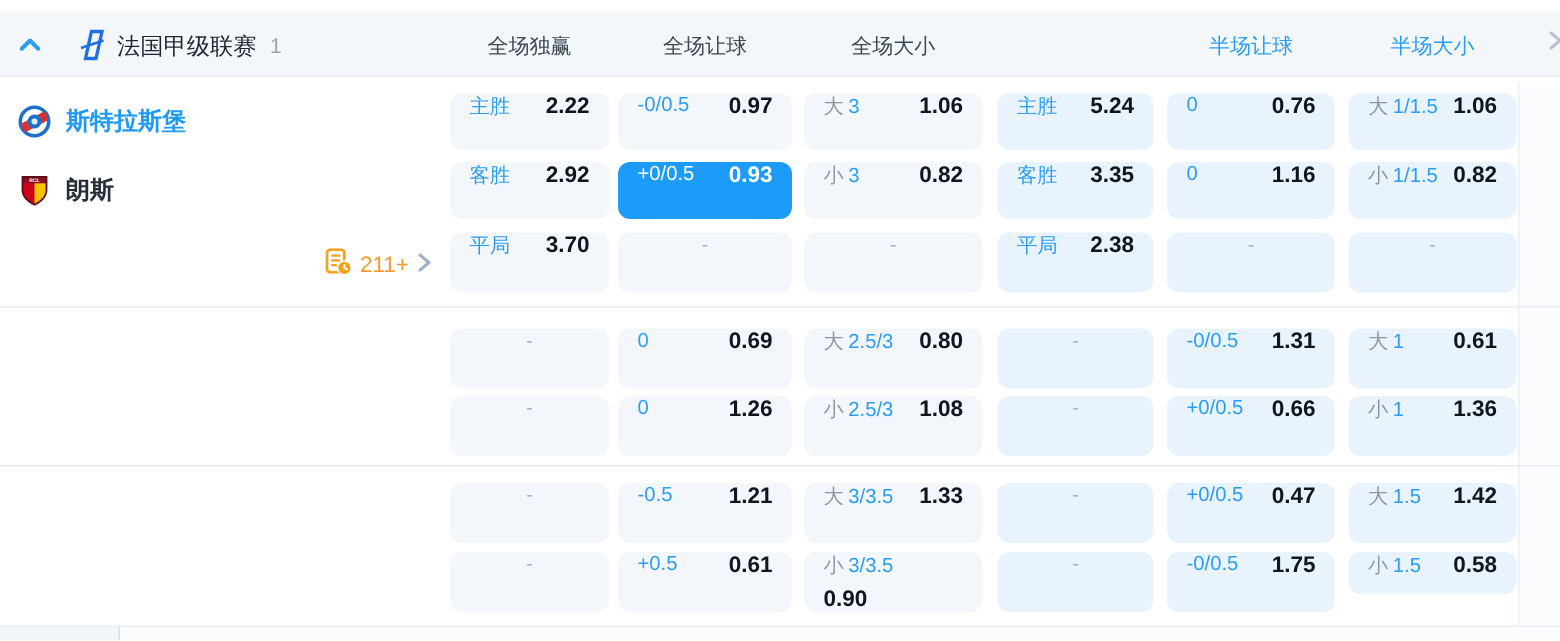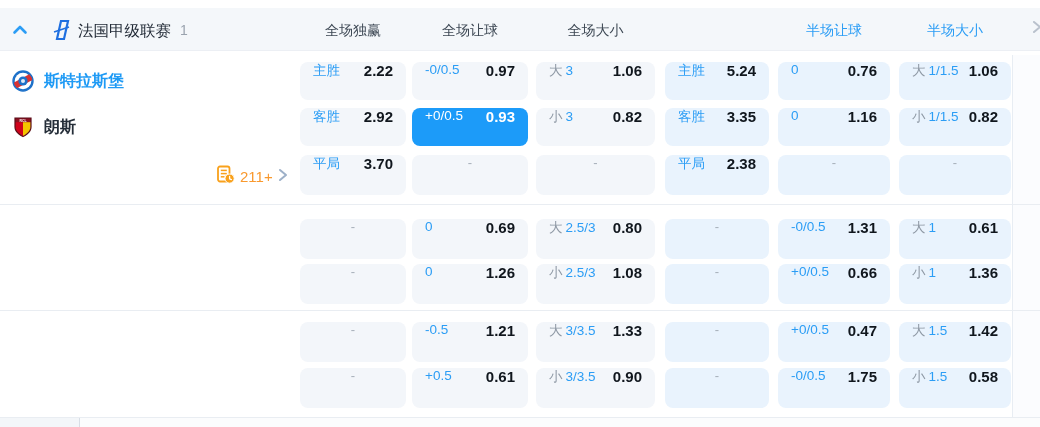--- a/index.html
+++ b/index.html
@@ -255,30 +255,30 @@
       </div>
       <div class="cell half" style="left: 899px; width: 112px; top: 322px; height: 40px;">
         <span class="lab"><span class="pre">大</span>1.5</span>
         <span class="val">1.42</span>
       </div>
       <div class="cell dash" style="left: 300px; width: 106px; top: 368px; height: 40px;">-</div>
       <div class="cell" style="left: 412px; width: 116px; top: 368px; height: 40px;">
         <span class="lab">+0.5</span>
         <span class="val">0.61</span>
       </div>
-      <div class="cell" style="left: 536px; width: 119px; top: 368px; height: 40px;">
+      <div class="cell" style="left: 536px; width: 119px; top: 368px; height: 40px; flex-direction: column;">
         <span class="lab"><span class="pre">小</span>3/3.5</span>
         <span class="val">0.90</span>
       </div>
       <div class="cell half dash" style="left: 665px; width: 104px; top: 368px; height: 40px;">-</div>
       <div class="cell half" style="left: 778px; width: 112px; top: 368px; height: 40px;">
         <span class="lab">-0/0.5</span>
         <span class="val">1.75</span>
       </div>
-      <div class="cell half" style="left: 899px; width: 112px; top: 368px; height: 40px;">
+      <div class="cell half" style="left: 899px; width: 112px; top: 368px; height: 28px;">
         <span class="lab"><span class="pre">小</span>1.5</span>
         <span class="val">0.58</span>
       </div>
     </div>
 
   <div class="right-gutter"></div>
   <div class="v-divider"></div>
   <div class="h-divider" style="top:204px"></div>
   <div class="h-divider" style="top:310px"></div>
   <div class="h-divider" style="top:417px"></div>

